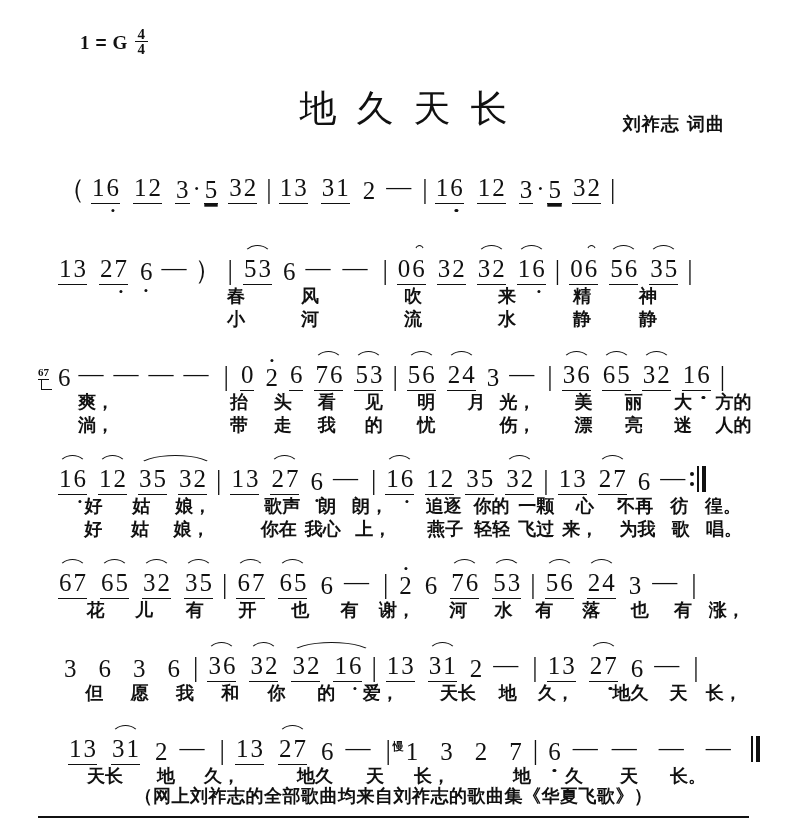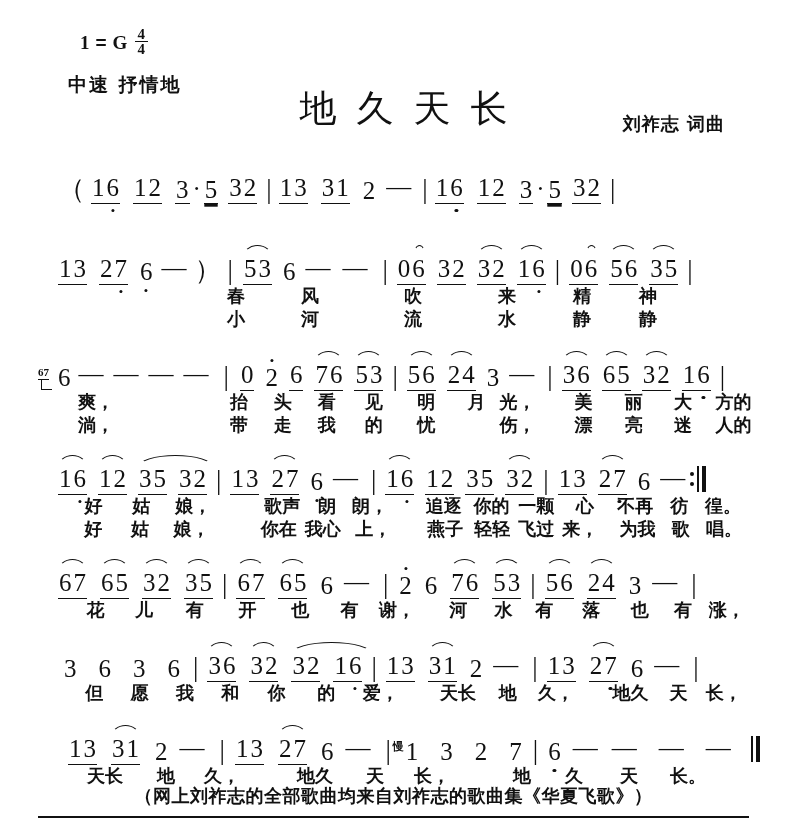--- a/index.html
+++ b/index.html
@@ -278,21 +278,20 @@
   <div class="key-sig">
     <span>1</span>
     <span class="eq">=</span>
     <span>G</span>
     <span class="time-sig">
       <span class="num">4</span>
       <span class="den">4</span>
     </span>
   </div>
 
-  <div class="tempo-mark">中速 抒情地</div>
 
   <div class="song-title">地久天长</div>
 
   <div class="composer">刘祚志  词曲</div>
 </div>
 
 <div class="score">
 
   <div class="staff-line">
     <div class="notes-row">

